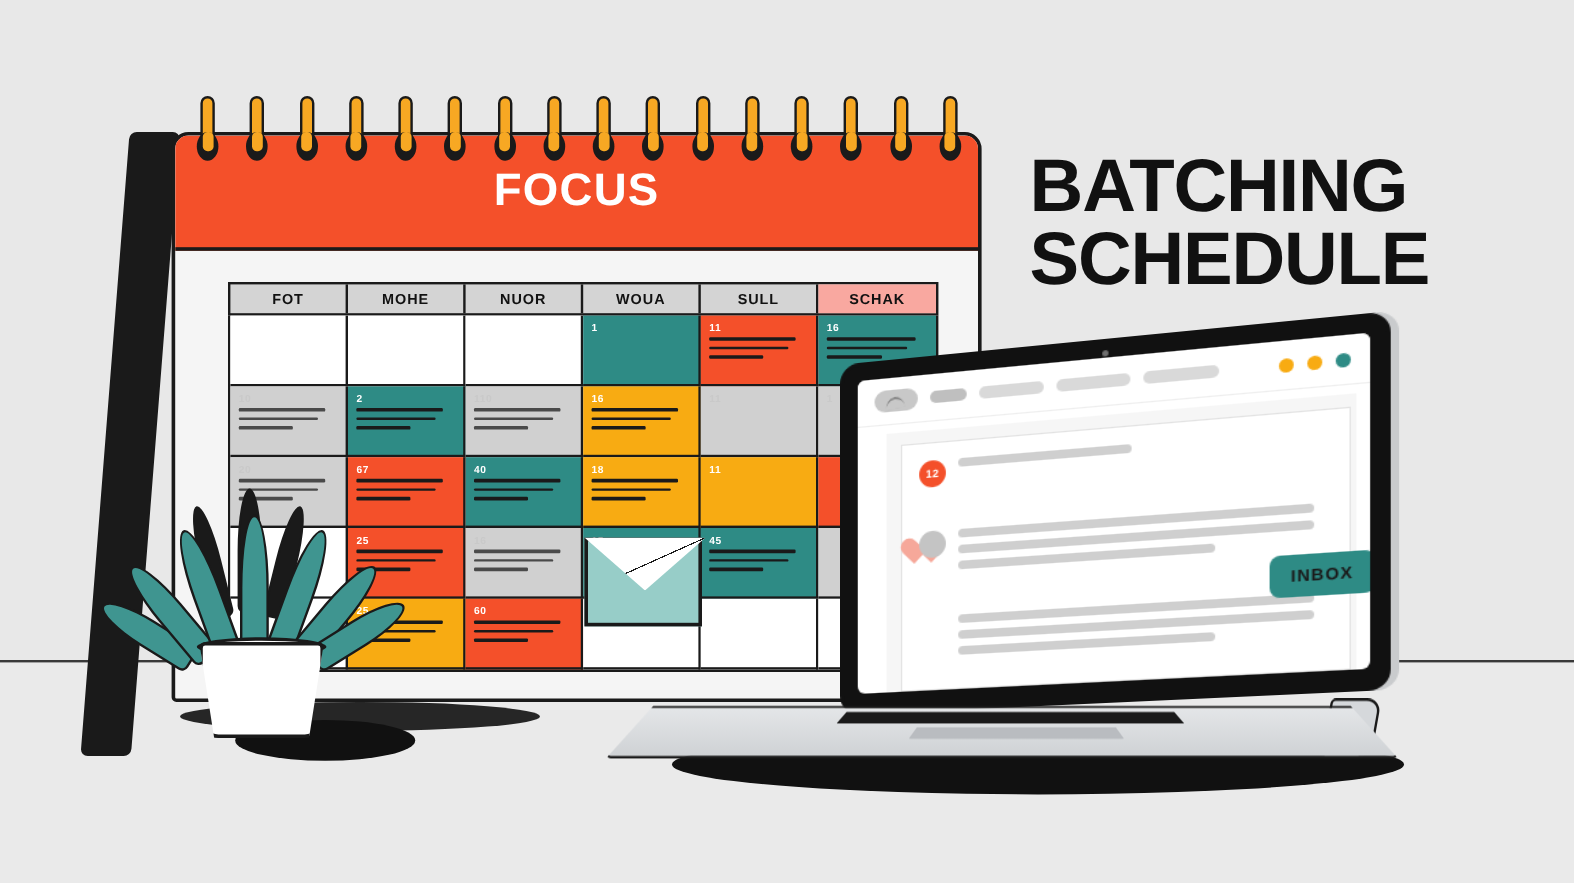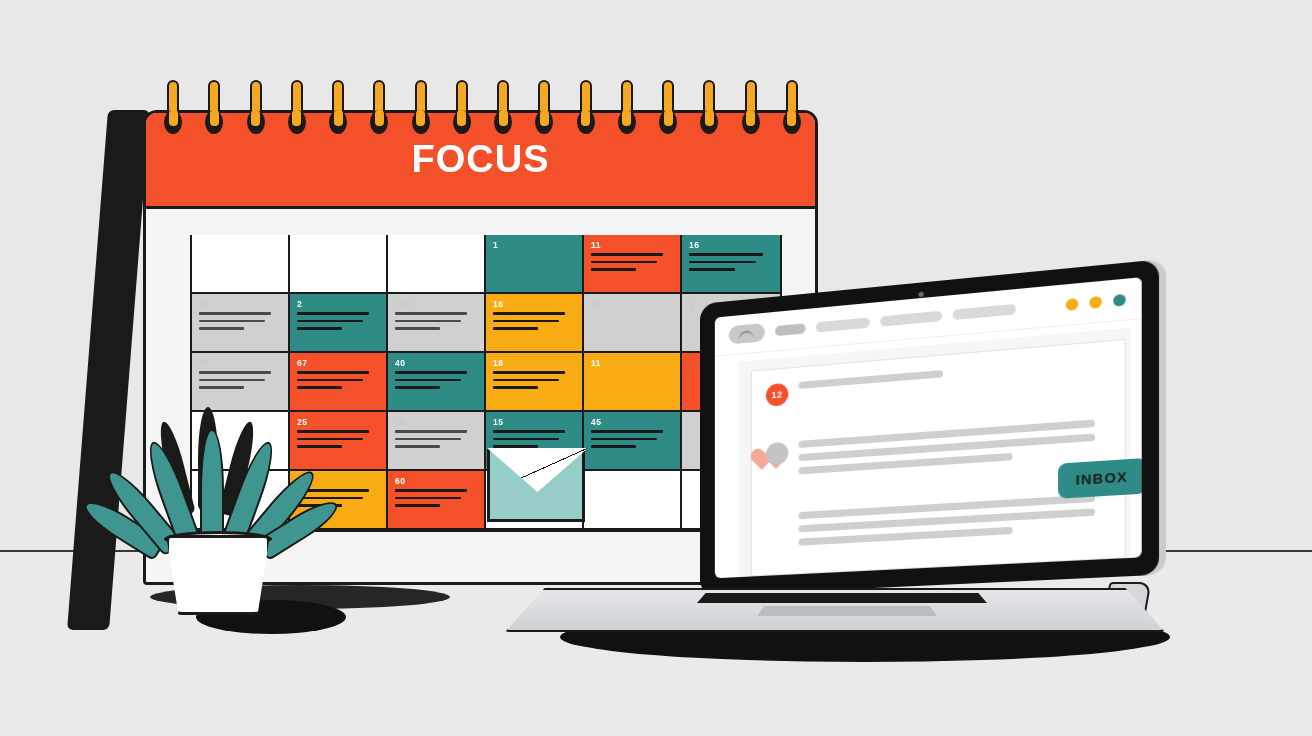--- a/index.html
+++ b/index.html
@@ -198,20 +198,28 @@
 
   <div id="calendar">
     <div class="cal-stand"></div>
     <div class="cal-body">
 
       <div class="cal-header">
         <span class="cal-title">FOCUS</span>
       </div>
 
       <div class="grid-wrap">
+        <div class="grid-head" id="ghead">
+            <div class="gh">FOT</div>
+            <div class="gh">MOHE</div>
+            <div class="gh">NUOR</div>
+            <div class="gh">WOUA</div>
+            <div class="gh">SULL</div>
+            <div class="gh accent">SCHAK</div>
+          </div>
         <div class="grid-rows" id="gcells">
             <div class="cell c-white">
               <span class="daynum"></span>
             </div>
             <div class="cell c-white">
               <span class="daynum"></span>
             </div>
             <div class="cell c-white">
               <span class="daynum"></span>
             </div>
@@ -456,20 +464,24 @@
           <div class="loop2"></div>
         </div>
         <div class="ring" style="left: 624.75px;">
           <div class="loop"></div>
           <div class="hole"></div>
           <div class="loop2"></div>
         </div>
       </div>
   </div>
 
+  <div id="title">
+    <div class="title-line">BATCHING</div>
+    <div class="title-line">SCHEDULE</div>
+  </div>
 
   <div id="plant">
     <div class="leaf leaf-dark" style="left:58px;top:-8px;width:16px;height:100px;transform:rotate(0deg);"></div>
     <div class="leaf leaf-dark" style="left:38px;top:4px;width:14px;height:92px;transform:rotate(-14deg);"></div>
     <div class="leaf leaf-dark" style="left:78px;top:4px;width:14px;height:92px;transform:rotate(14deg);"></div>
 
     <div class="leaf" style="left:8px;top:48px;width:20px;height:84px;transform:rotate(-58deg);"></div>
     <div class="leaf" style="left:22px;top:34px;width:20px;height:96px;transform:rotate(-40deg);"></div>
     <div class="leaf" style="left:40px;top:20px;width:20px;height:110px;transform:rotate(-20deg);"></div>
     <div class="leaf" style="left:60px;top:14px;width:20px;height:118px;transform:rotate(0deg);"></div>

